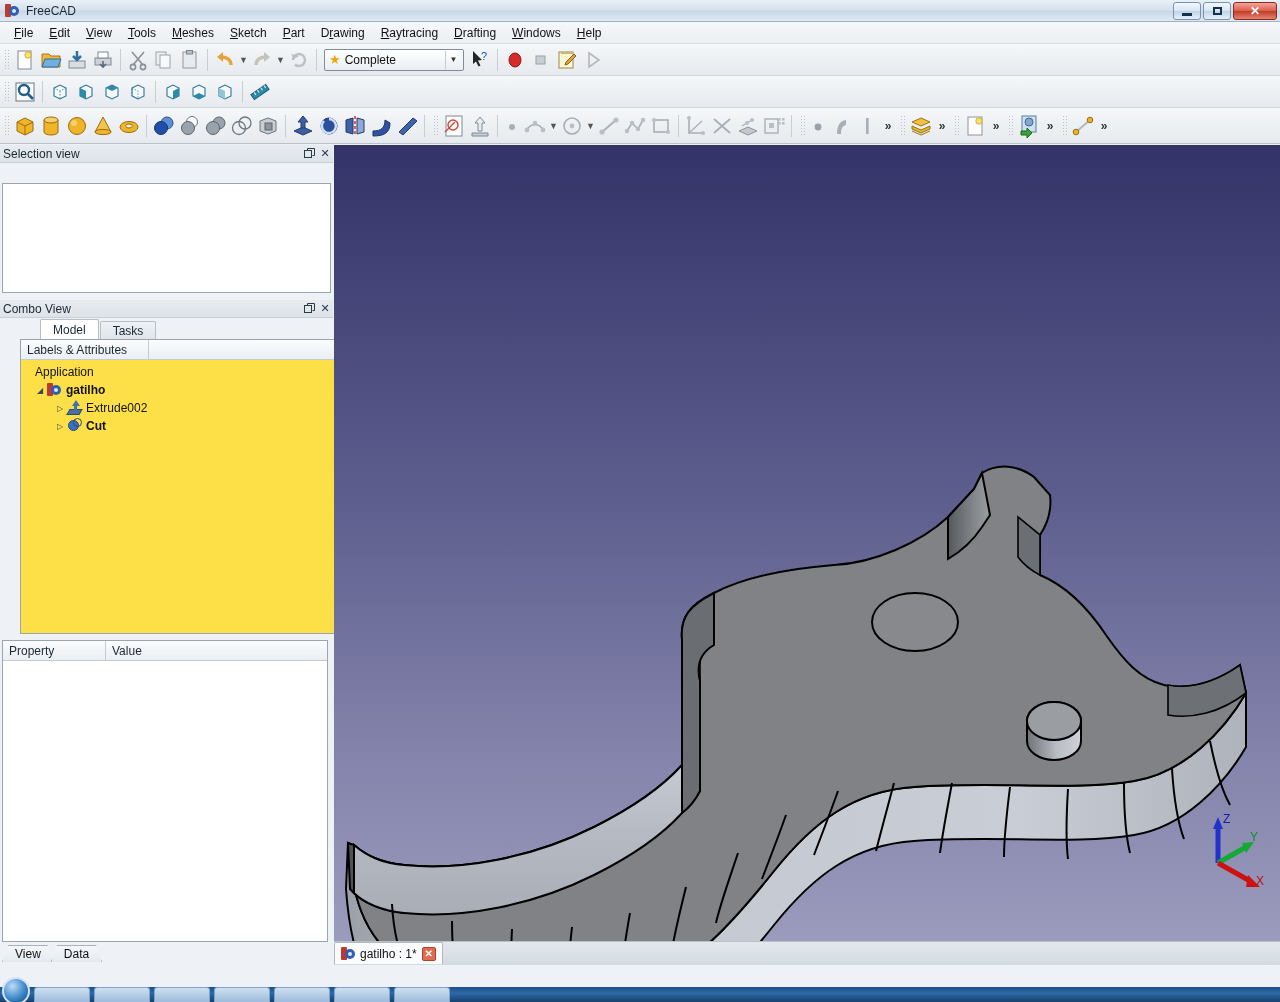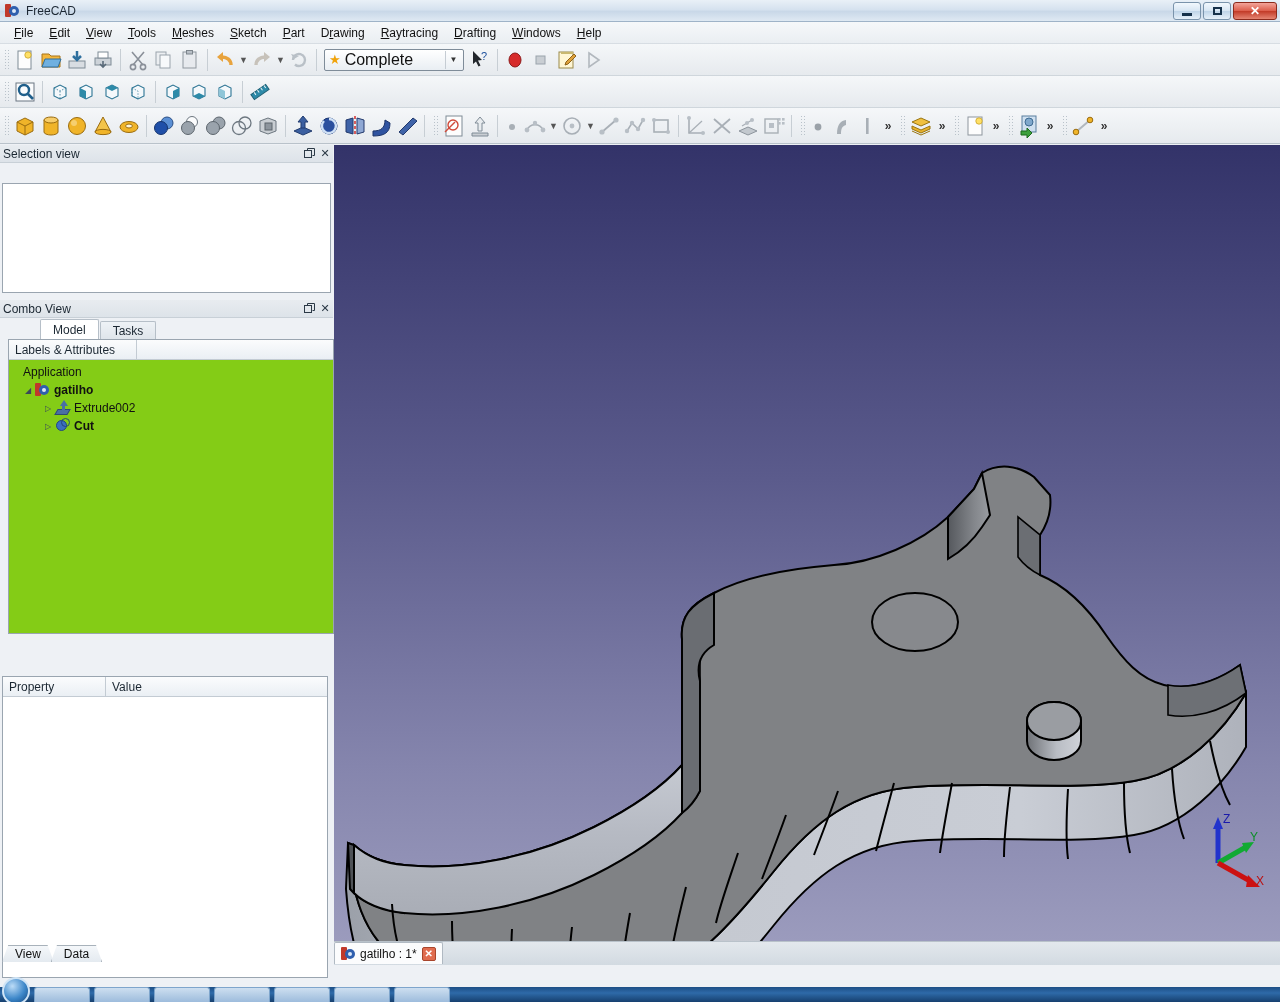--- a/index.html
+++ b/index.html
@@ -84,21 +84,21 @@
   .chev { font-size: 9px; color:#555; width:11px; text-align:center; flex:none;}
   .overflow { font-size: 12px; color:#333; font-weight:bold; width:16px; text-align:center; flex:none; }
 
   
   #wb-select {
     width: 140px; height: 22px; border: 1px solid #7f8c99; border-radius:2px;
     background: linear-gradient(to bottom,#ffffff,#e9eef3);
     display:flex; align-items:center; padding: 0 2px; margin: 0 3px; flex:none;
   }
   #wb-select .star { color:#f0a30a; font-size: 13px; margin: 0 4px 0 2px; }
-  #wb-select .lbl { flex:1; font-size: 16px; color:#111; }
+  #wb-select .lbl { flex:1; font-size: 12px; color:#111; }
   #wb-select .arrow {
     width: 16px; height: 18px; display:flex; align-items:center; justify-content:center;
     border-left: 1px solid #c5ccd3; font-size: 8px; color:#333;
   }
 
   
   #leftdock {
     position: absolute; left: 0; top: 145px; width: 333px; height: 820px;
     background: #eef1f5;
   }
@@ -128,22 +128,22 @@
   #combo-view { position: absolute; left:0; top:155px; width:333px; height:665px; }
   #combo-tabs { position:absolute; left:0; top:19px; height: 20px; display:flex; align-items:flex-end; padding-left:4px; }
   .ctab {
     height: 18px; padding: 0 12px; font-size: 12px; color:#1b2732;
     border: 1px solid #b6bfc8; border-bottom: none;
     background: linear-gradient(to bottom,#eef2f6,#dfe5eb);
     display:flex; align-items:center; border-radius: 2px 2px 0 0; margin-right: 1px;
   }
   .ctab.active { background: #ffffff; height: 20px; margin-left: 36px; }
   #tree-box {
-    position:absolute; left:8px; top:39px; width:326px; height:295px;
-    background:#84cc16; border:1px solid #9aa5b0;
+    position:absolute; left:20px; top:39px; width:326px; height:295px;
+    background:#fde047; border:1px solid #9aa5b0;
   }
   #tree-header {
     height: 20px; display:flex; border-bottom:1px solid #c3cbd3;
     background: linear-gradient(to bottom,#fbfcfd,#eaeff4);
   }
   #tree-header .col1 { width: 128px; padding-left:6px; display:flex; align-items:center; font-size:12px; color:#1b2732; border-right:1px solid #c3cbd3;}
   #tree-header .col2 { flex:1; }
   .tree-row { display:flex; align-items:center; height: 18px; font-size:12px; color:#111; }
   .tw { width: 14px; text-align:center; font-size: 8px; color:#3a4a58; flex:none;}
   .titem-icon { width:16px; height:16px; margin-right:3px; flex:none; position:relative;}
@@ -154,21 +154,21 @@
   .ic-extrude .base { position:absolute; left:1px; bottom:1px; width:13px; height:6px; background:#4a6fa5; transform: skewX(-30deg); border:1px solid #2e4a72;}
   .ic-extrude .arw { position:absolute; left:5px; top:0px; width:0;height:0;border-left:4px solid transparent;border-right:4px solid transparent;border-bottom:6px solid #4a6fa5;}
   .ic-extrude .stem { position:absolute; left:6.5px; top:5px; width:3px; height:5px; background:#4a6fa5;}
   
   .ic-cut { position:relative; }
   .ic-cut .c1 { position:absolute; left:1px; top:2px; width:11px; height:11px; border-radius:50%; background:#3b6fc0; border:1px solid #23487f;}
   .ic-cut .c2 { position:absolute; left:6px; top:0px; width:9px; height:9px; border-radius:50%; border:1px solid #23487f; background:transparent;}
 
   #prop-box {
     position:absolute; left:2px; top:340px; width:326px; height:302px;
-    background:#fff; border:1px solid #9aa5b0;margin-top:36px;
+    background:#fff; border:1px solid #9aa5b0;
   }
   #prop-header { height:20px; display:flex; border-bottom:1px solid #c3cbd3;
     background: linear-gradient(to bottom,#fbfcfd,#eaeff4); }
   #prop-header .pc1 { width:103px; padding-left:6px; display:flex;align-items:center;font-size:12px;color:#1b2732;border-right:1px solid #c3cbd3;}
   #prop-header .pc2 { flex:1; padding-left:6px; display:flex;align-items:center;font-size:12px;color:#1b2732;}
   #vd-tabs { position:absolute; left:2px; top:645px; width:326px; height:18px; display:flex; align-items:flex-start; }
   .vdtab {
     height: 17px; padding: 0 8px; font-size: 12px; color:#111;
     border:1px solid #a8b2bb; border-top: 1px solid #a8b2bb; border-bottom:none;
     background: linear-gradient(to bottom,#f4f7fa,#e4eaf0);

